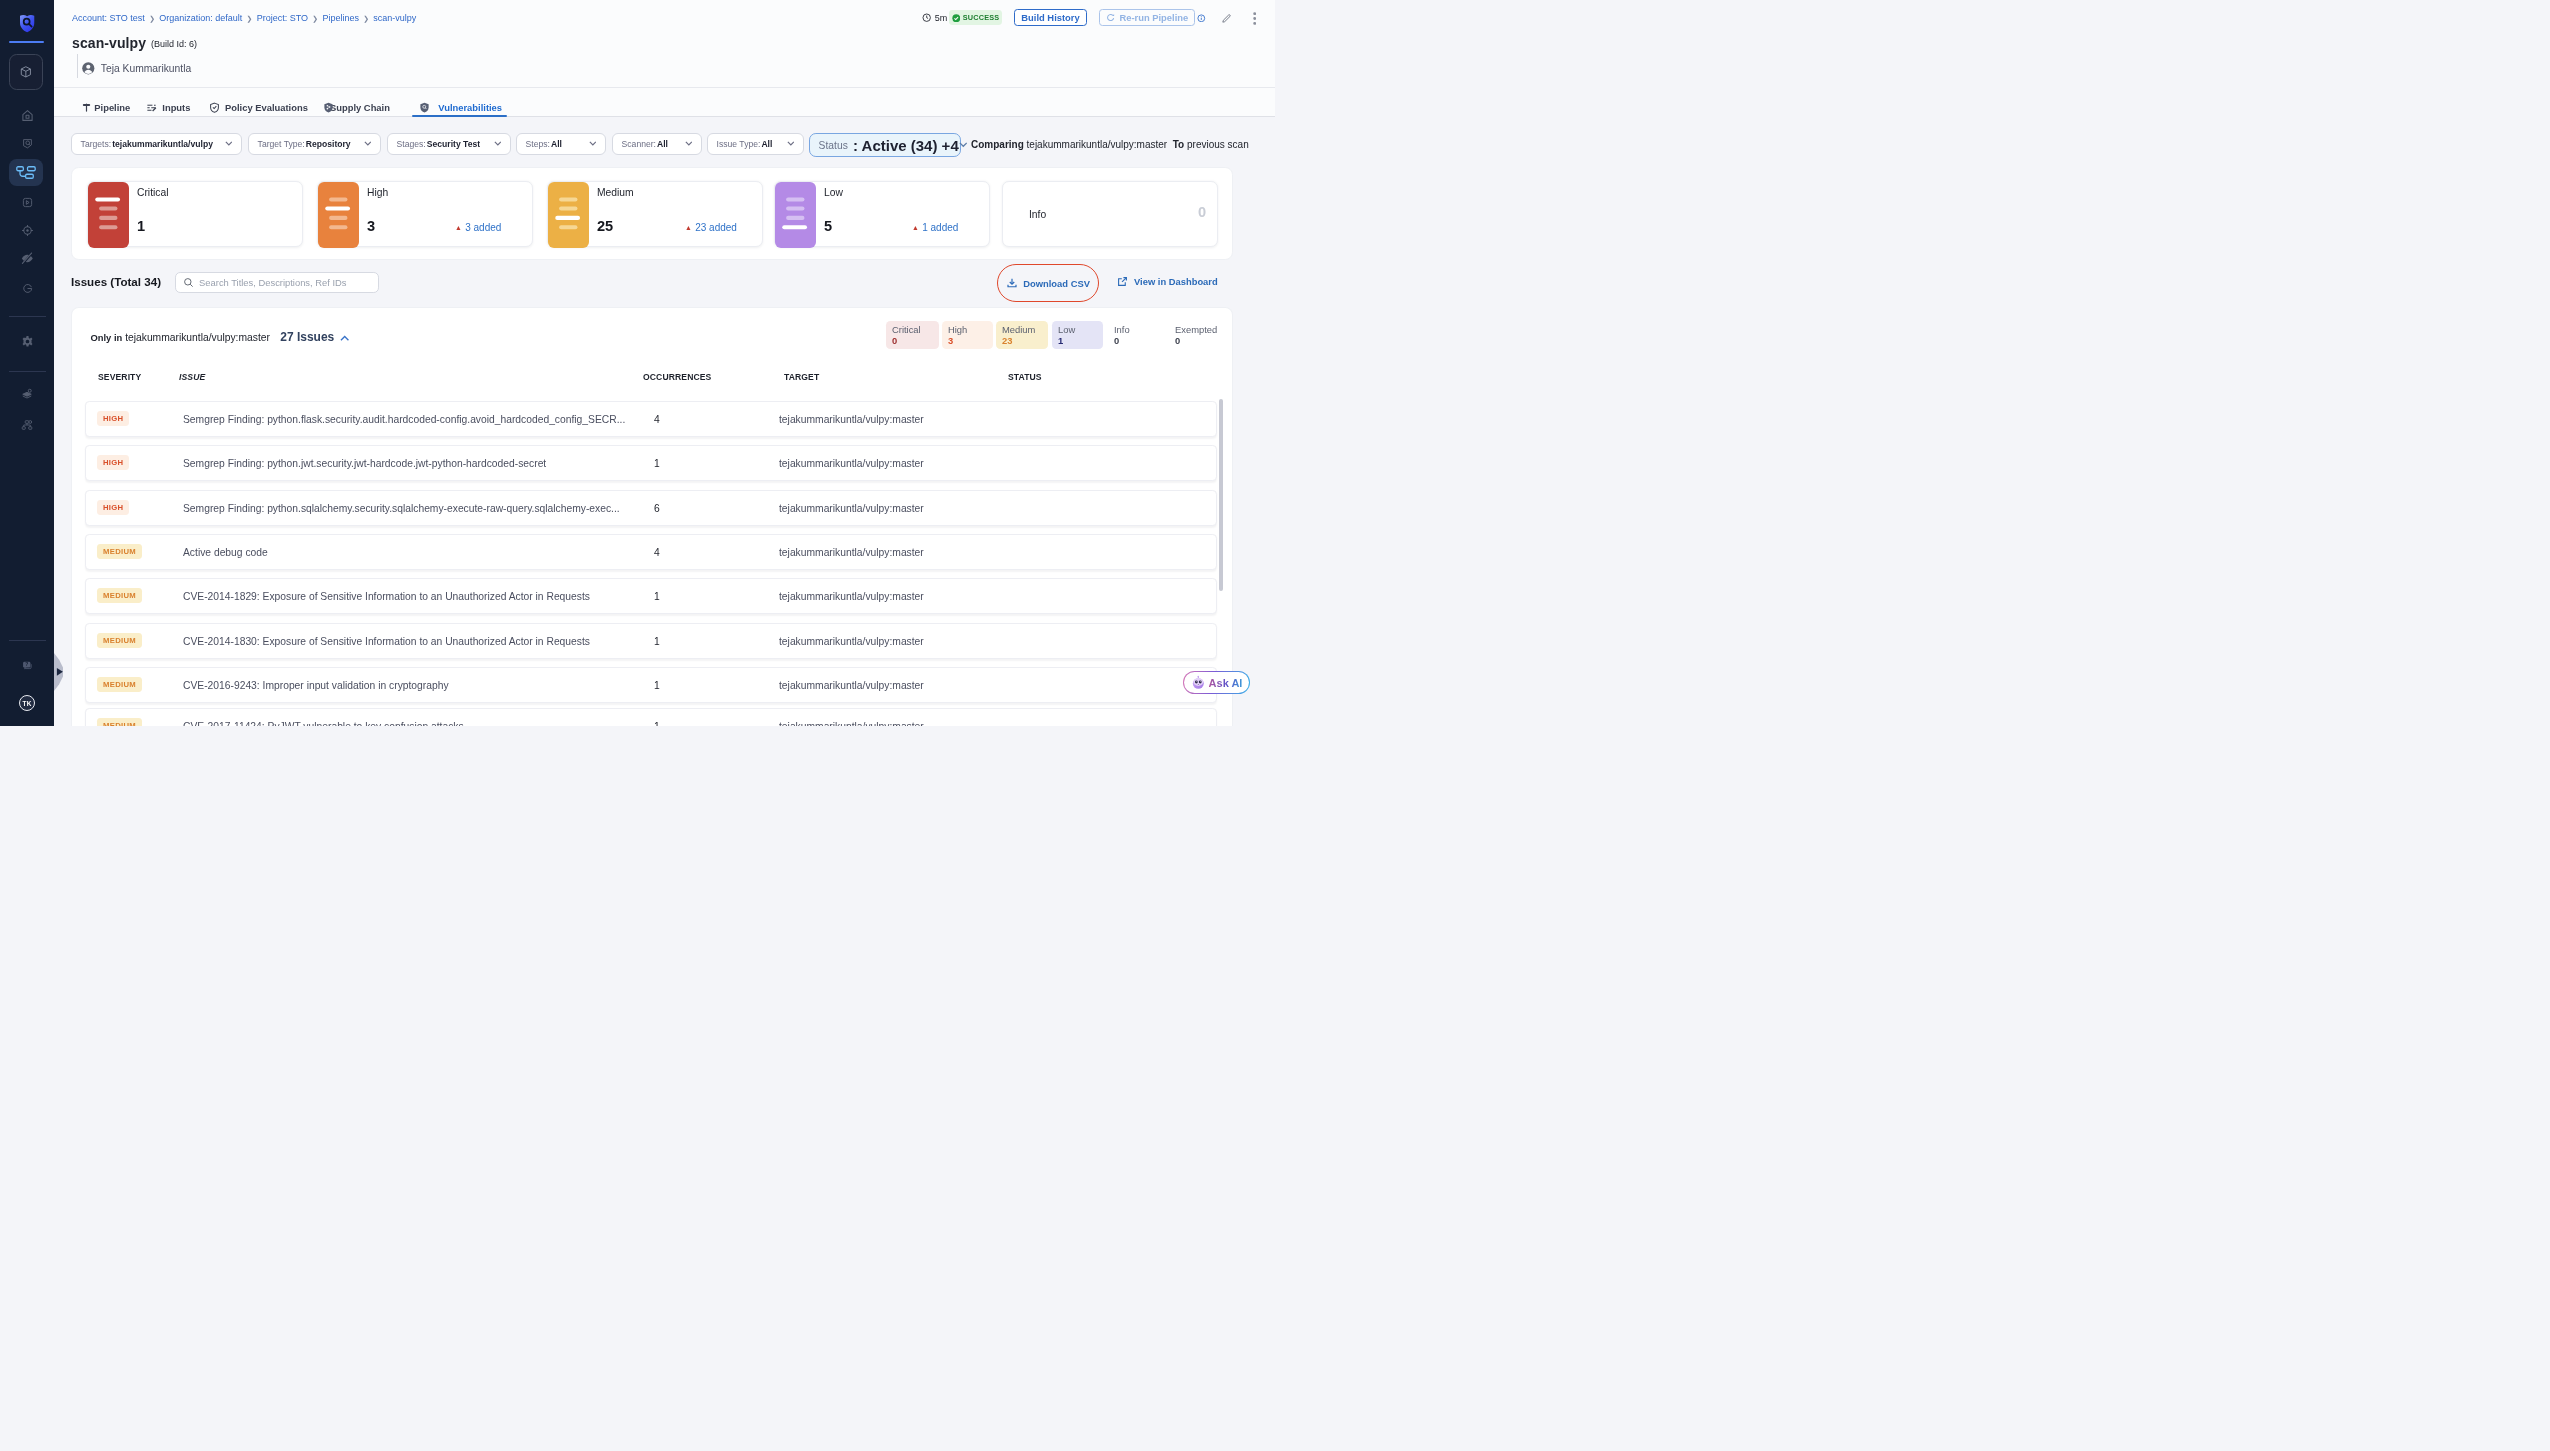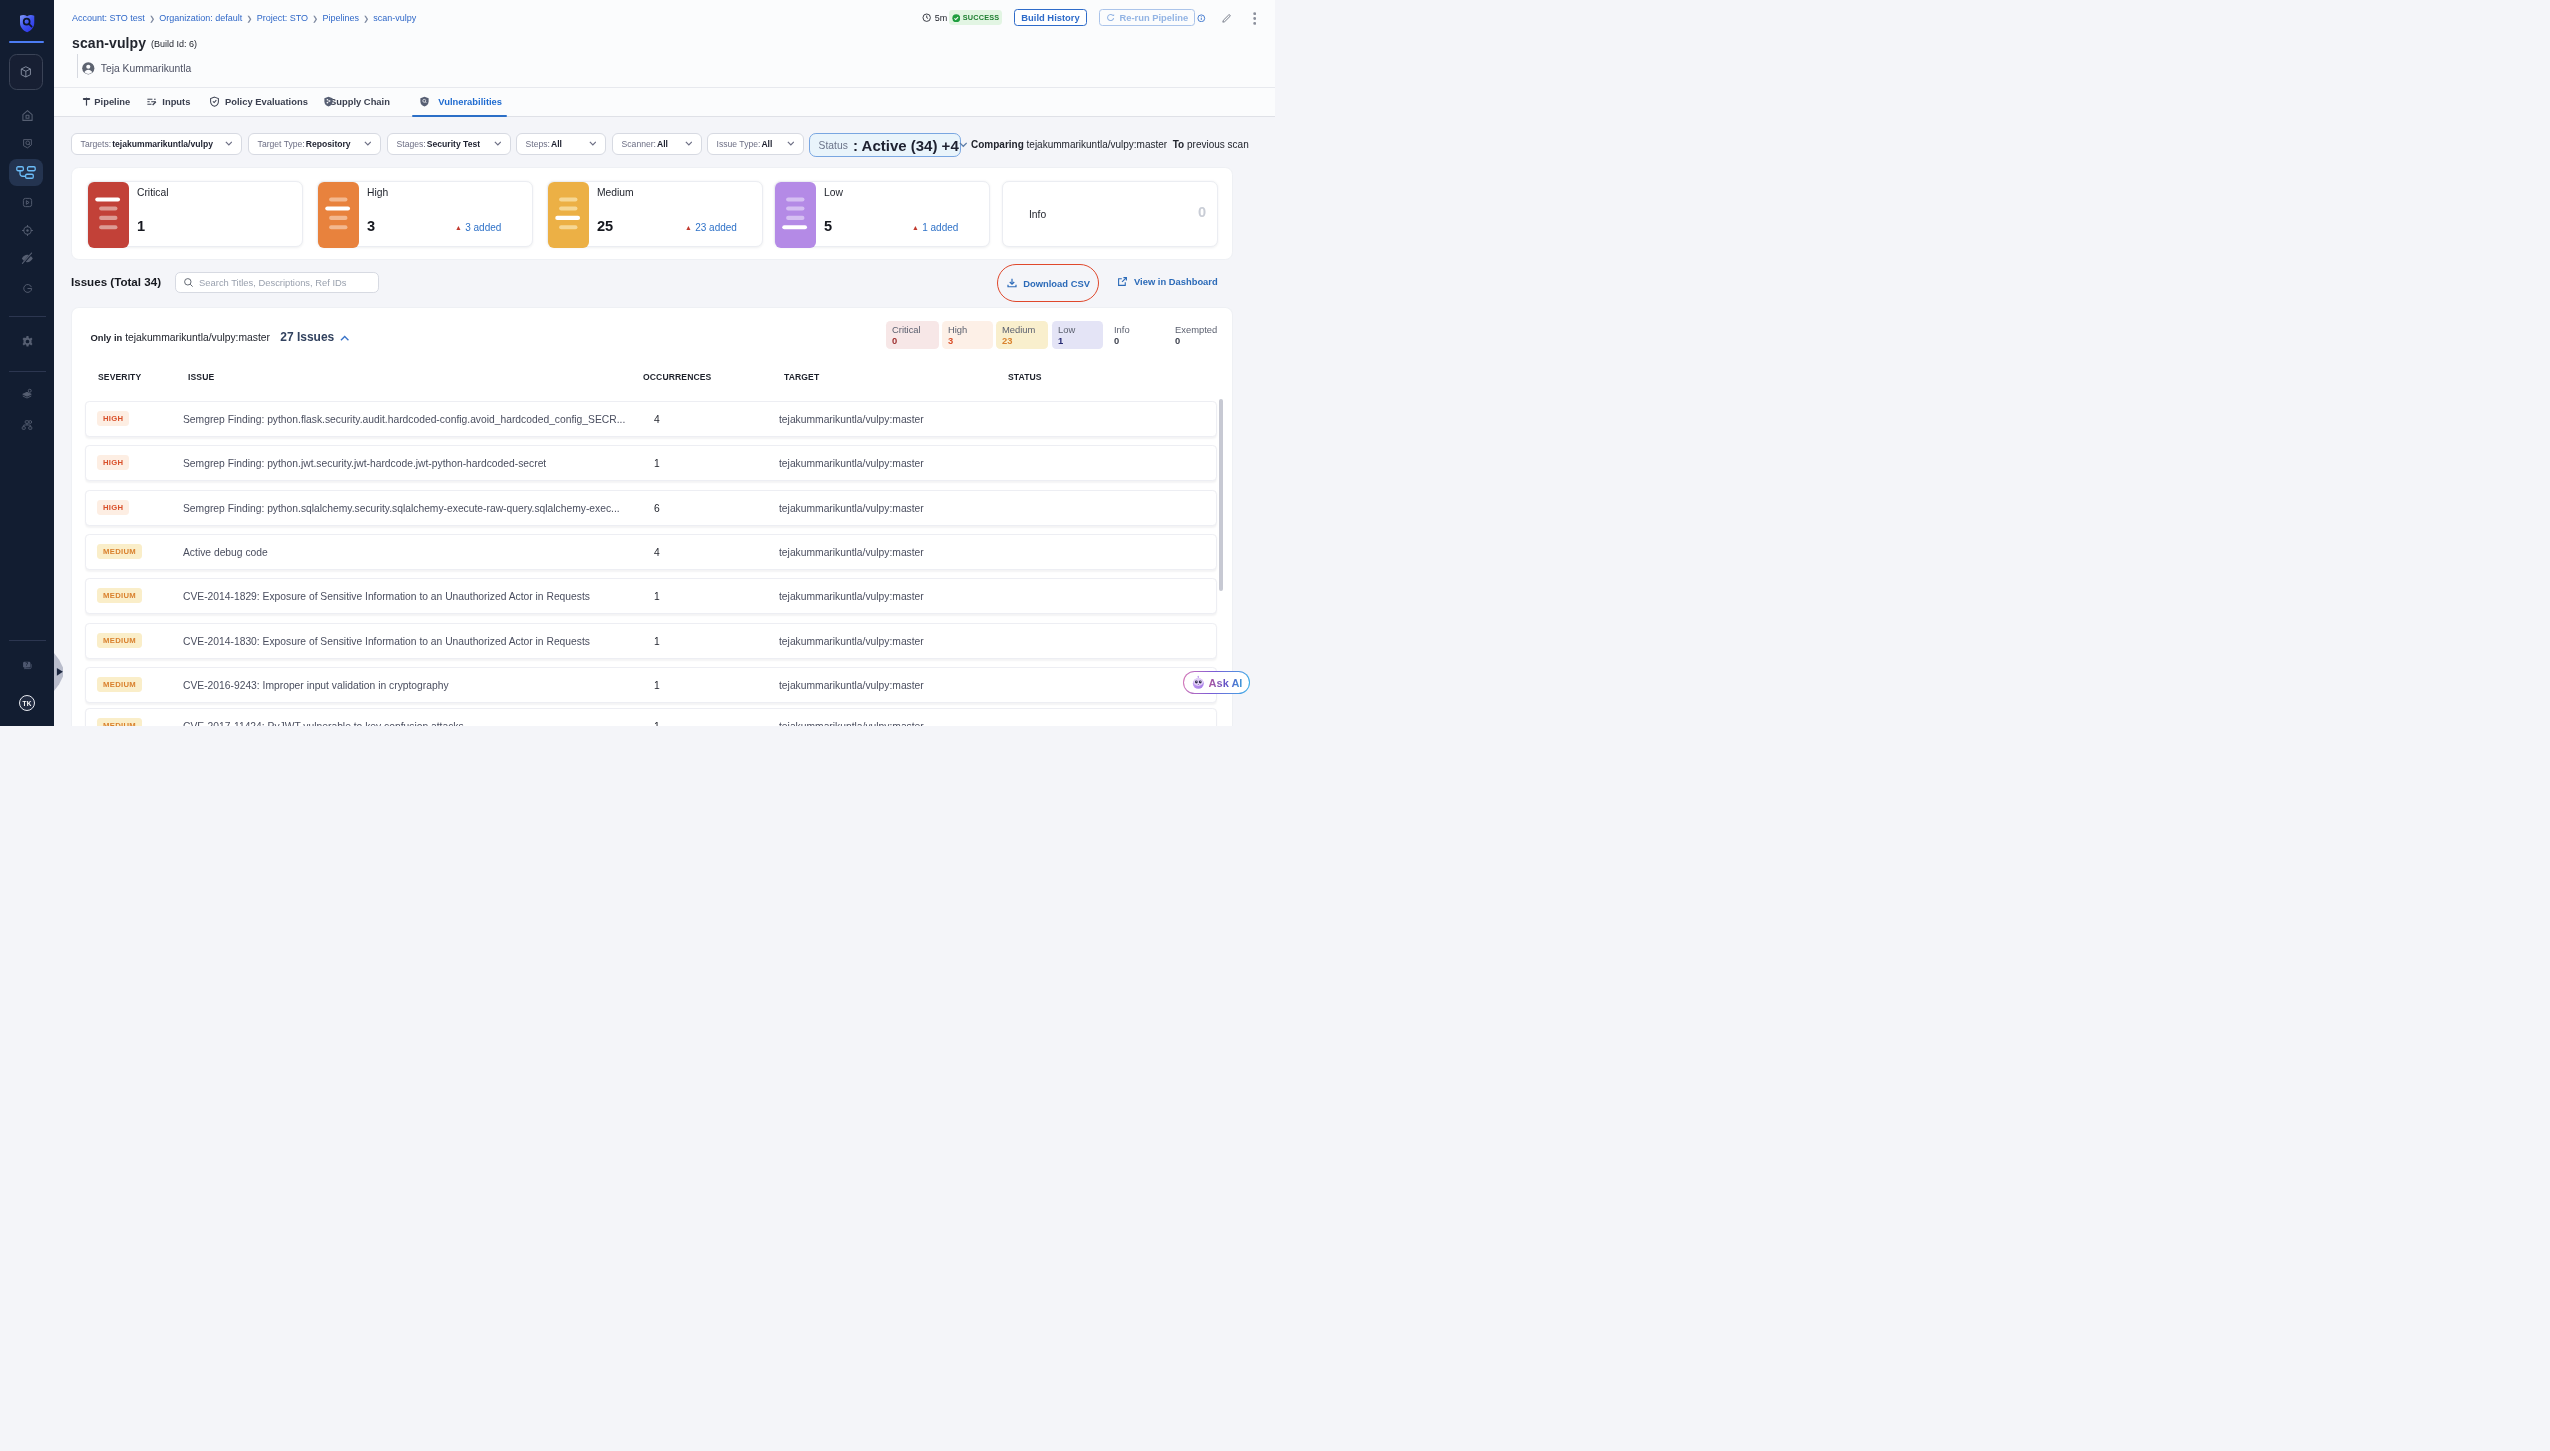--- a/index.html
+++ b/index.html
@@ -26,21 +26,21 @@
 .user-row { position:absolute; left:81px; top:61px; display:flex; align-items:center; gap:5.2px; color:#4d5163; font-size:10.3px; }
 
 .top-right { position:absolute; left:0; top:0; width:1275px; height:36px; }
 .duration { position:absolute; left:922px; top:10.3px; height:15px; display:flex; align-items:center; gap:3.4px; font-size:9px; color:#22252e; white-space:nowrap; }
 .badge-success { position:absolute; left:949px; top:10.3px; width:53px; height:15px; display:flex; align-items:center; justify-content:center; gap:2.6px; background:#e2f5e3; color:#1d7d30; border-radius:3.4px; font-size:7.3px; font-weight:700; letter-spacing:0.2px; }
 .btn-bh { position:absolute; left:1014px; top:9.4px; width:73px; height:16.7px; display:flex; align-items:center; justify-content:center; border:0.9px solid #2e6bc9; color:#2e6bc9; font-weight:700; font-size:9.4px; border-radius:3.4px; background:#fff; white-space:nowrap; }
 .btn-rr { position:absolute; left:1099px; top:9.4px; width:96px; height:16.7px; display:flex; align-items:center; justify-content:center; gap:4.3px; border:0.9px solid #abc4ea; color:#93b4e4; font-weight:700; font-size:9.4px; border-radius:3.4px; white-space:nowrap; }
 
 
 .tabs { position:absolute; left:0; top:88px; width:1275px; height:29px; background:#fbfcfd; border-bottom:0.9px solid #dfe1e7; }
-.tab { position:absolute; top:94px; display:flex; align-items:center; font-size:9.4px; font-weight:600; color:#3b4050; height:15.5px; }
+.tab { position:absolute; top:100px; display:flex; align-items:center; font-size:9.4px; font-weight:600; color:#3b4050; height:15.5px; }
 .tab svg { position:absolute; top:1.7px; }
 .tab.active { color:#1f6bd0; }
 .tab-underline { position:absolute; left:412px; top:115px; width:95px; height:2.1px; background:#2b6fc7; border-radius:1.7px; }
 
 
 .pill { position:absolute; top:133px; height:21.5px; background:#fff; border:0.9px solid #d7dae2; border-radius:6px; display:flex; align-items:center; padding:0 8.6px; font-size:8.6px; color:#6c6e84; white-space:nowrap; }
 .pill b { color:#1e2130; font-weight:600; margin-left:1px; }
 .pill .chev { margin-left:auto; display:flex; align-items:center; }
 .pill.status { background:#e9f4fb; border-color:#79a6e1; height:24px; border-radius:6.9px; }
 .comparing { position:absolute; top:139px; left:971px; font-size:10px; color:#22252e; white-space:nowrap; }
@@ -287,21 +287,21 @@
         <path d="M1 7 L6 2 L11 7" fill="none" stroke="#3a74c9" stroke-width="1.8"></path>
       </svg></div>
   <div class="chip" style="left:814px; width:53px; background:#f7e7e7;">Critical<br><b style="color:#9d2f2f;">0</b></div>
   <div class="chip" style="left:870px; width:51px; background:#fdf0e7;">High<br><b style="color:#d9502a;">3</b></div>
   <div class="chip" style="left:924px; width:52px; background:#f9efcd;">Medium<br><b style="color:#d9822e;">23</b></div>
   <div class="chip" style="left:980px; width:51px; background:#e4e4f6;">Low<br><b style="color:#262a72;">1</b></div>
   <div class="chip" style="left:1036px; width:46px;">Info<br><b style="color:#3f4350;">0</b></div>
   <div class="chip" style="left:1097px; width:52px;">Exempted<br><b style="color:#3f4350;">0</b></div>
 
   <div class="thead" style="left:26px;">SEVERITY</div>
-  <div class="thead" style="left:116px;">ISSUE</div>
+  <div class="thead" style="left:107px;font-style:italic;">ISSUE</div>
   <div class="thead" style="left:571px;">OCCURRENCES</div>
   <div class="thead" style="left:712px;">TARGET</div>
   <div class="thead" style="left:936px;">STATUS</div>
 
   <div class="row" style="top:93px;">
       <span class="sev high">HIGH</span>
       <span class="itext">Semgrep Finding: python.flask.security.audit.hardcoded-config.avoid_hardcoded_config_SECR...</span>
       <span class="occ">4</span>
       <span class="tgt">tejakummarikuntla/vulpy:master</span>
     </div>

